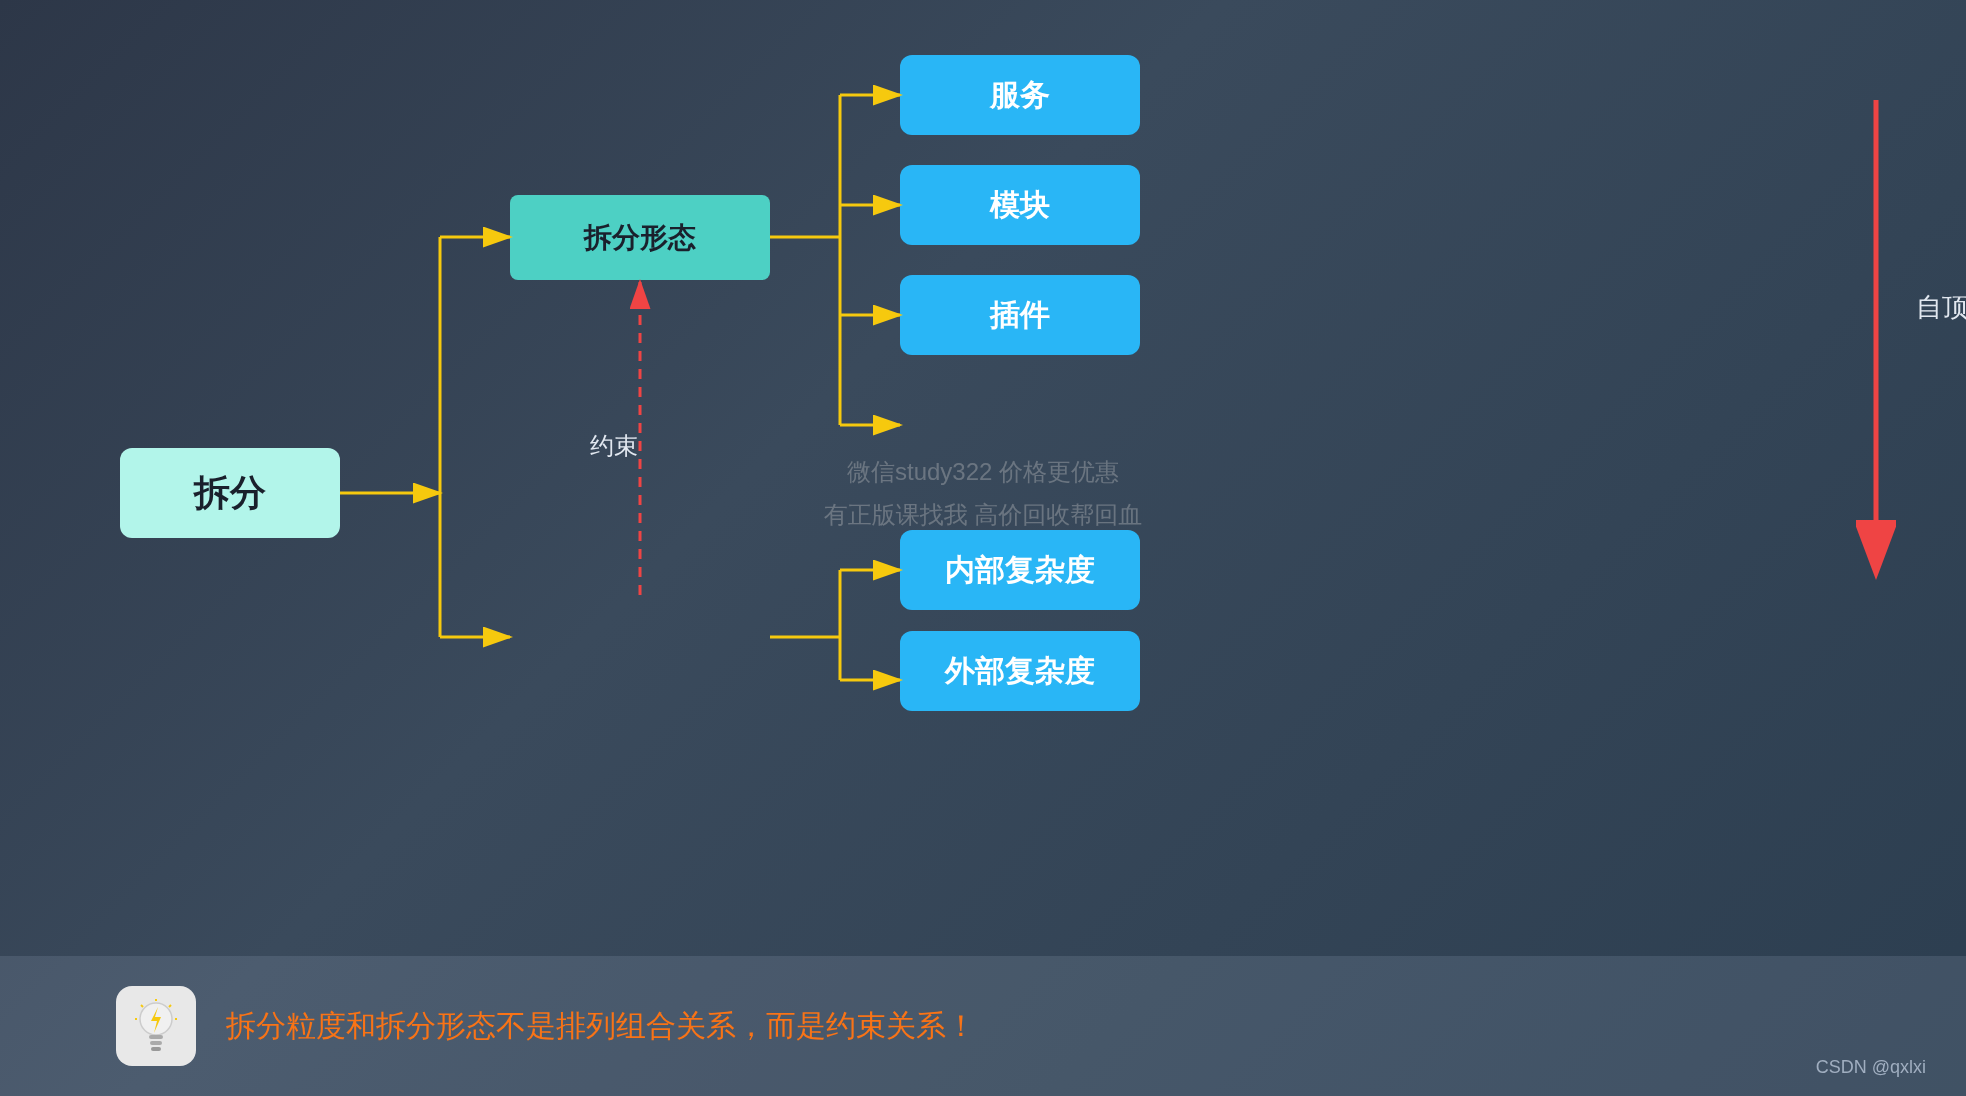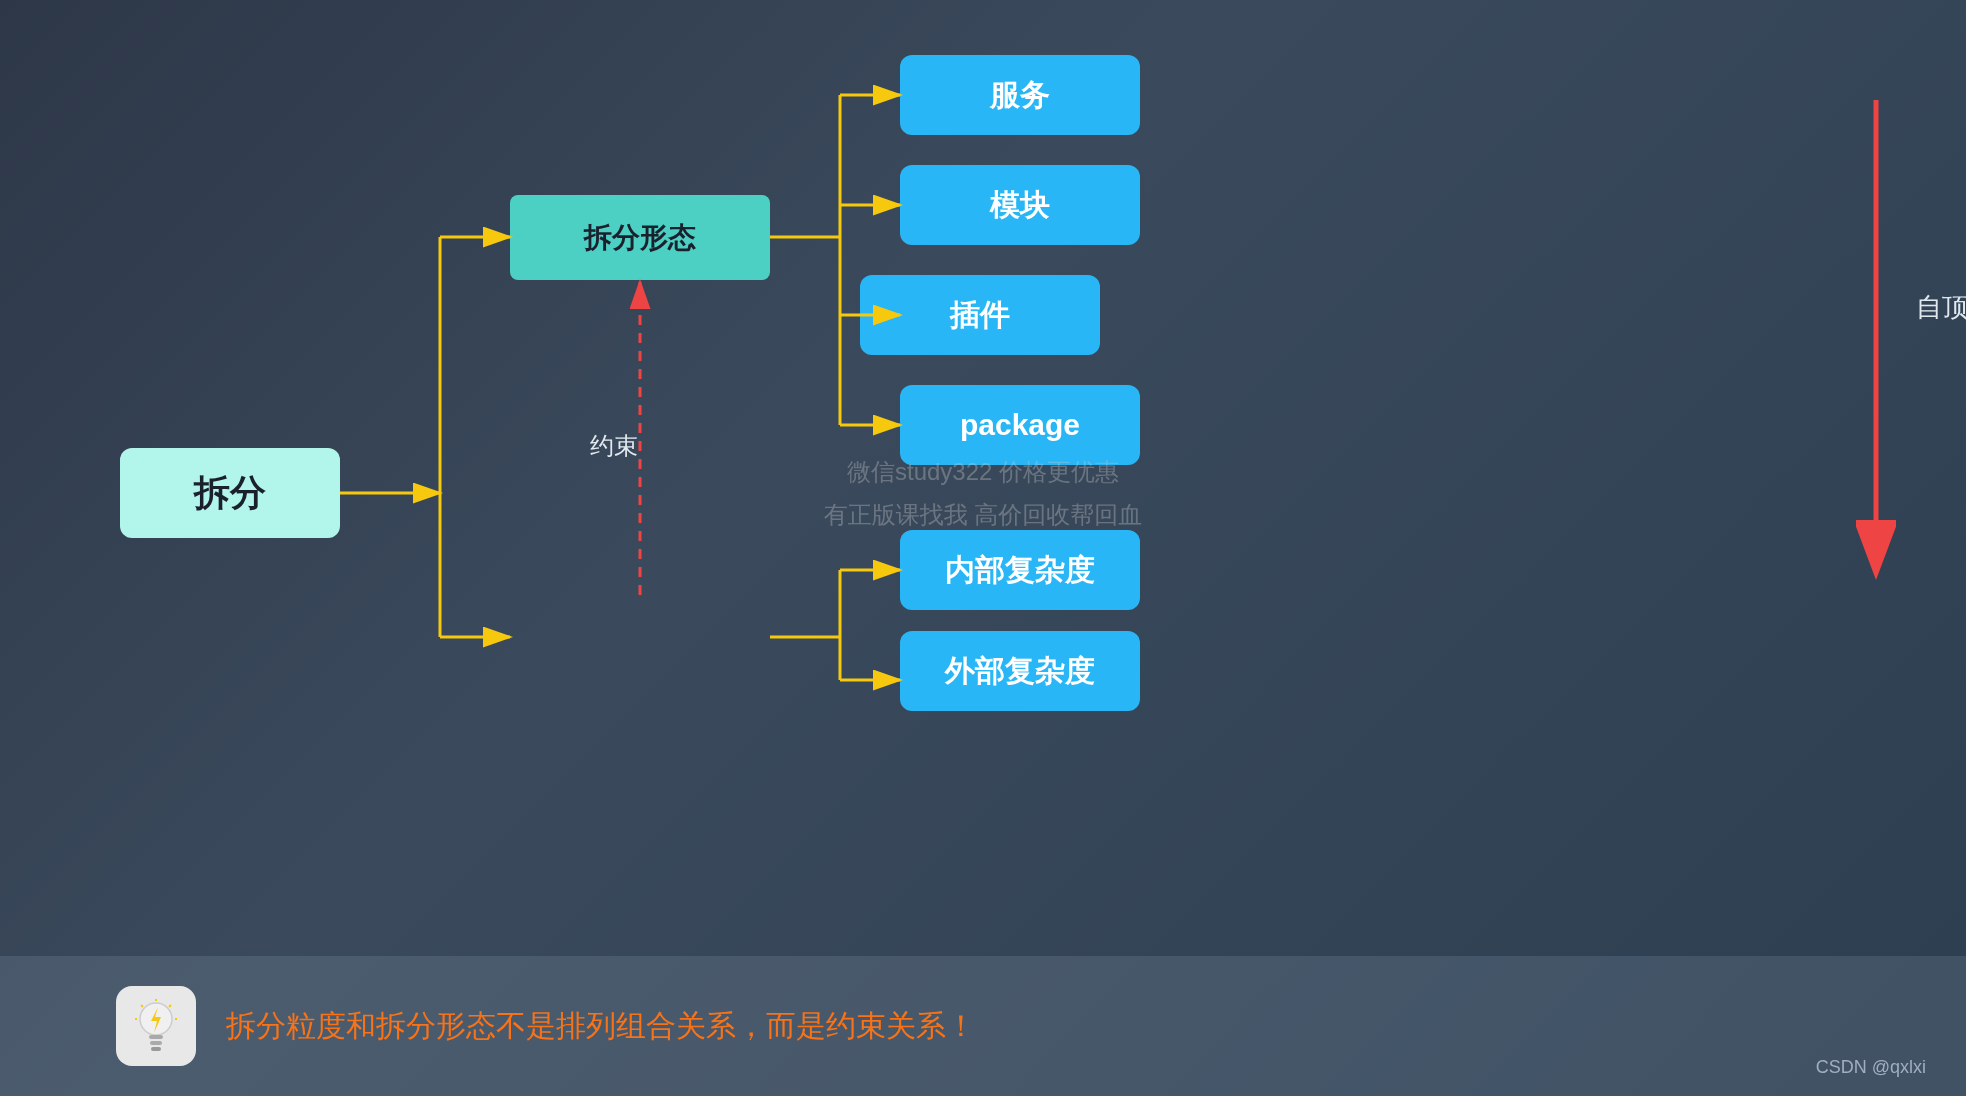--- a/index.html
+++ b/index.html
@@ -74,21 +74,21 @@
       display: flex;
       align-items: center;
       justify-content: center;
       font-size: 30px;
       font-weight: bold;
       color: #fff;
     }
 
     .node-fuwu    { left: 840px; top: 25px; }
     .node-mokuai  { left: 840px; top: 135px; }
-    .node-chajian { left: 800px; top: 245px; justify-content: center; }
+    .node-chajian { left: 840px; top: 245px; justify-content: center; }
     .node-package { left: 840px; top: 355px; }
     .node-neib    { left: 840px; top: 500px; }
     .node-waib    { left: 840px; top: 601px; }
 
     
     svg.arrows {
       position: absolute;
       top: 0; left: 0;
       width: 100%;
       height: 100%;
@@ -193,23 +193,20 @@
 
   <div class="node-right node-fuwu">
     <span>服务</span>
   </div>
   <div class="node-right node-mokuai">
     <span>模块</span>
   </div>
   <div class="node-right node-chajian">
     <span>插件</span>
   </div>
-  <div class="node-right node-package">
-    <span>package</span>
-  </div>
   <div class="node-right node-neib">
     <span>内部复杂度</span>
   </div>
   <div class="node-right node-waib">
     <span>外部复杂度</span>
   </div>
 
   <div class="constraint-label">
     <span>约束</span>
   </div>

